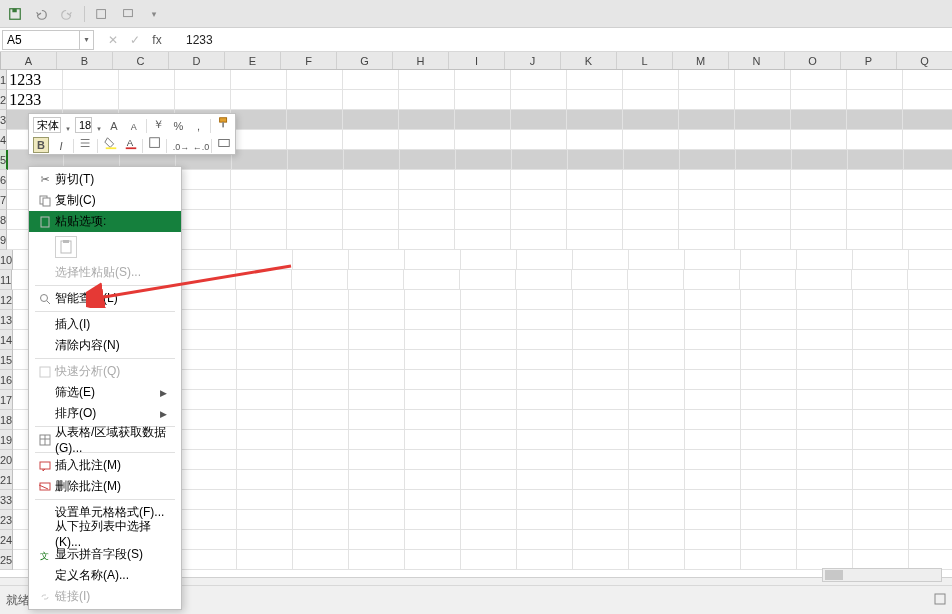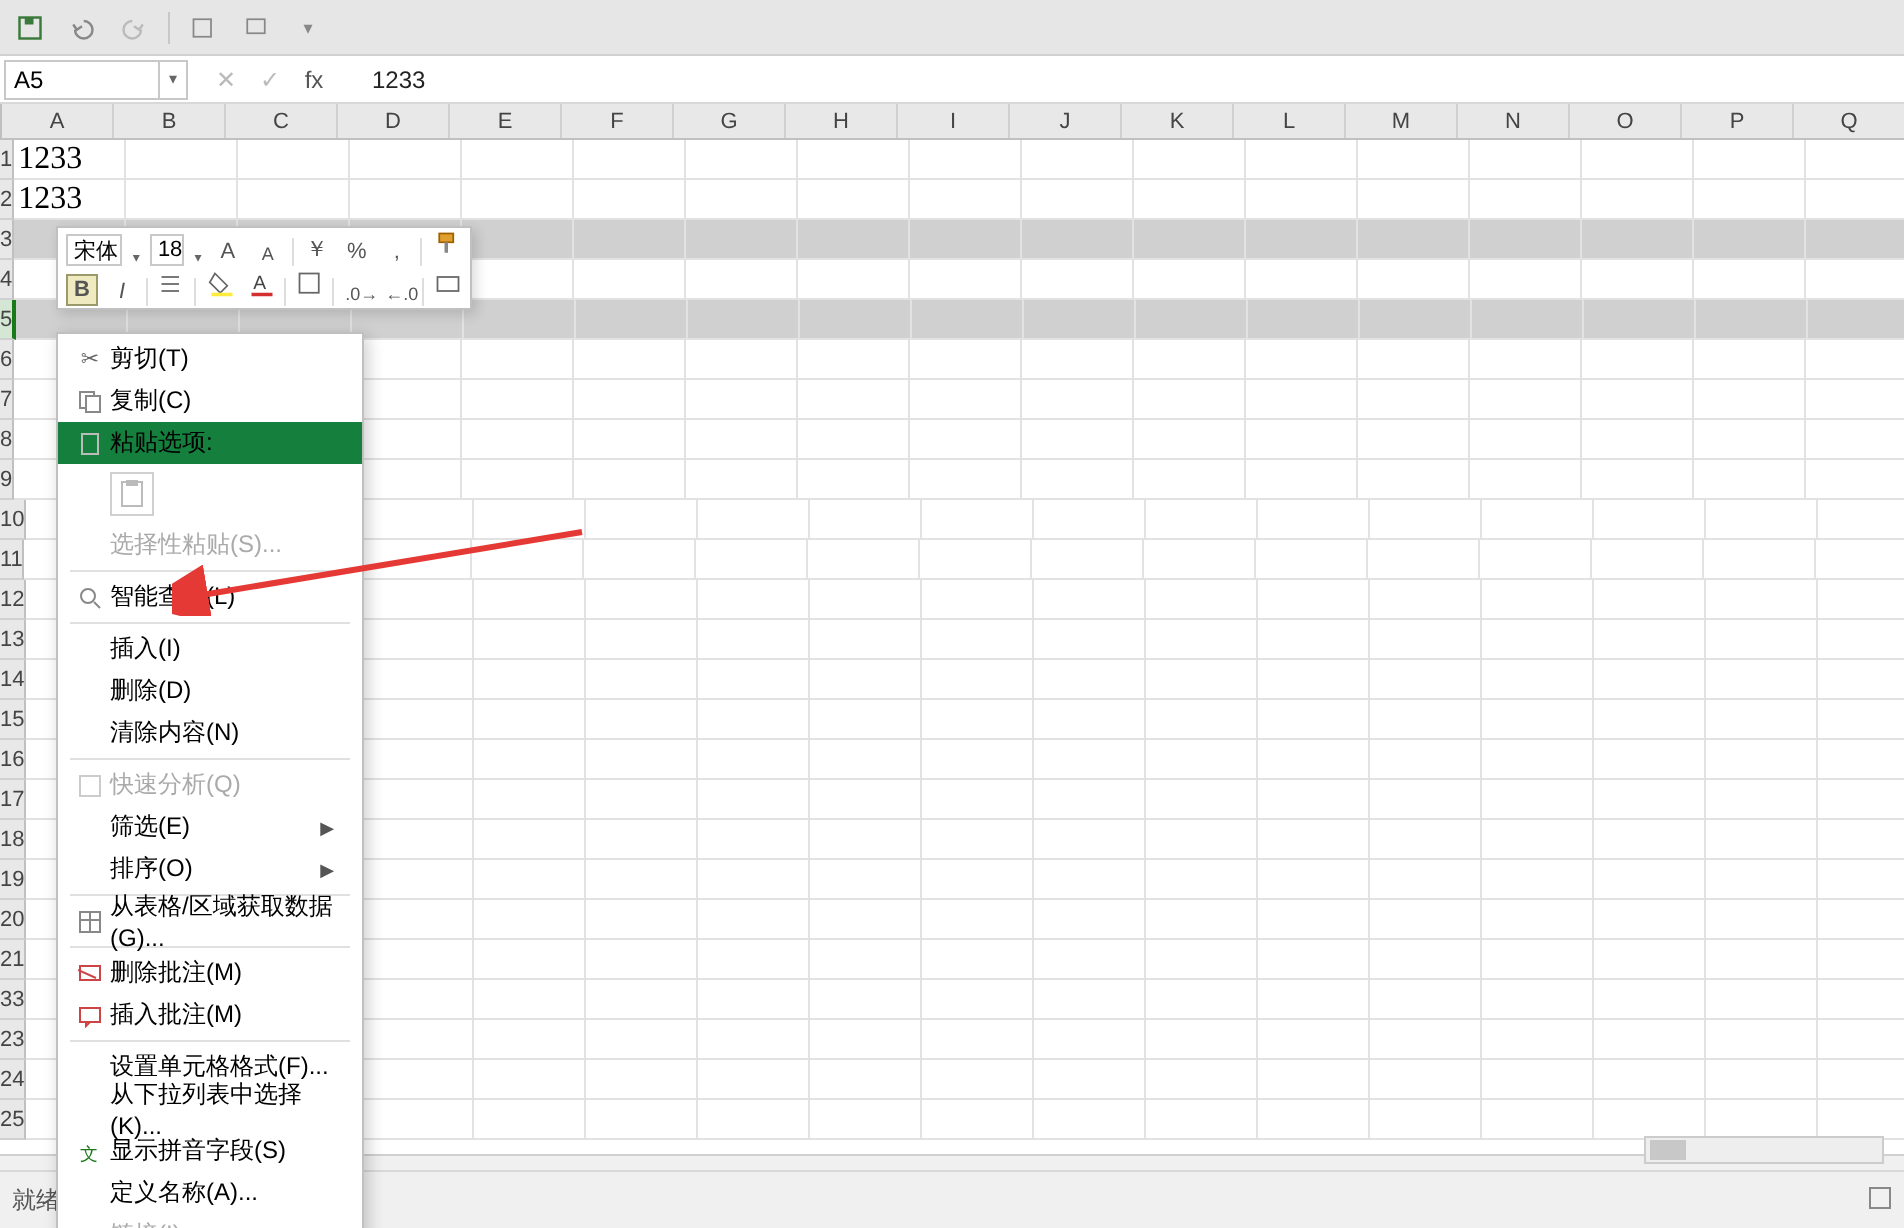--- a/index.html
+++ b/index.html
@@ -788,24 +788,20 @@
       </div>
       <div class="ctxlabel">智能查找(L)</div>
     </div>
   <div class="ctxsep"></div>
   <div class="ctxitem">
       <div class="ctxicon"></div>
       <div class="ctxlabel">插入(I)</div>
     </div>
   <div class="ctxitem">
       <div class="ctxicon"></div>
-      <div class="ctxlabel">删除(D)</div>
-    </div>
-  <div class="ctxitem">
-      <div class="ctxicon"></div>
       <div class="ctxlabel">清除内容(N)</div>
     </div>
   <div class="ctxsep"></div>
   <div class="ctxitem disabled">
       <div class="ctxicon">
         <svg width="12" height="12" viewBox="0 0 12 12">
           <rect x="1" y="1" width="10" height="10" fill="none" stroke="#ccc"></rect>
         </svg>
       </div>
       <div class="ctxlabel">快速分析(Q)</div>
@@ -829,33 +825,33 @@
           <line x1="6" y1="1" x2="6" y2="11" stroke="#888"></line>
         </svg>
       </div>
       <div class="ctxlabel">从表格/区域获取数据(G)...</div>
     </div>
   <div class="ctxsep"></div>
   <div class="ctxitem">
       <div class="ctxicon">
         <svg width="12" height="12" viewBox="0 0 12 12">
           <rect x="1" y="2" width="10" height="7" fill="none" stroke="#c44"></rect>
-          <line x="3" y1="4" x2="9" y2="8" stroke="#c44"></line>
+          <path d="M4 9l0 2 2-2" fill="none" stroke="#c44"></path>
         </svg>
       </div>
-      <div class="ctxlabel">删除批注(M)</div>
+      <div class="ctxlabel">插入批注(M)</div>
     </div>
   <div class="ctxitem">
       <div class="ctxicon">
         <svg width="12" height="12" viewBox="0 0 12 12">
           <rect x="1" y="2" width="10" height="7" fill="none" stroke="#c44"></rect>
-          <path d="M4 9l0 2 2-2" fill="none" stroke="#c44"></path>
+          <line x="3" y1="4" x2="9" y2="8" stroke="#c44"></line>
         </svg>
       </div>
-      <div class="ctxlabel">插入批注(M)</div>
+      <div class="ctxlabel">删除批注(M)</div>
     </div>
   <div class="ctxsep"></div>
   <div class="ctxitem">
       <div class="ctxicon"></div>
       <div class="ctxlabel">设置单元格格式(F)...</div>
     </div>
   <div class="ctxitem">
       <div class="ctxicon"></div>
       <div class="ctxlabel">从下拉列表中选择(K)...</div>
     </div>

